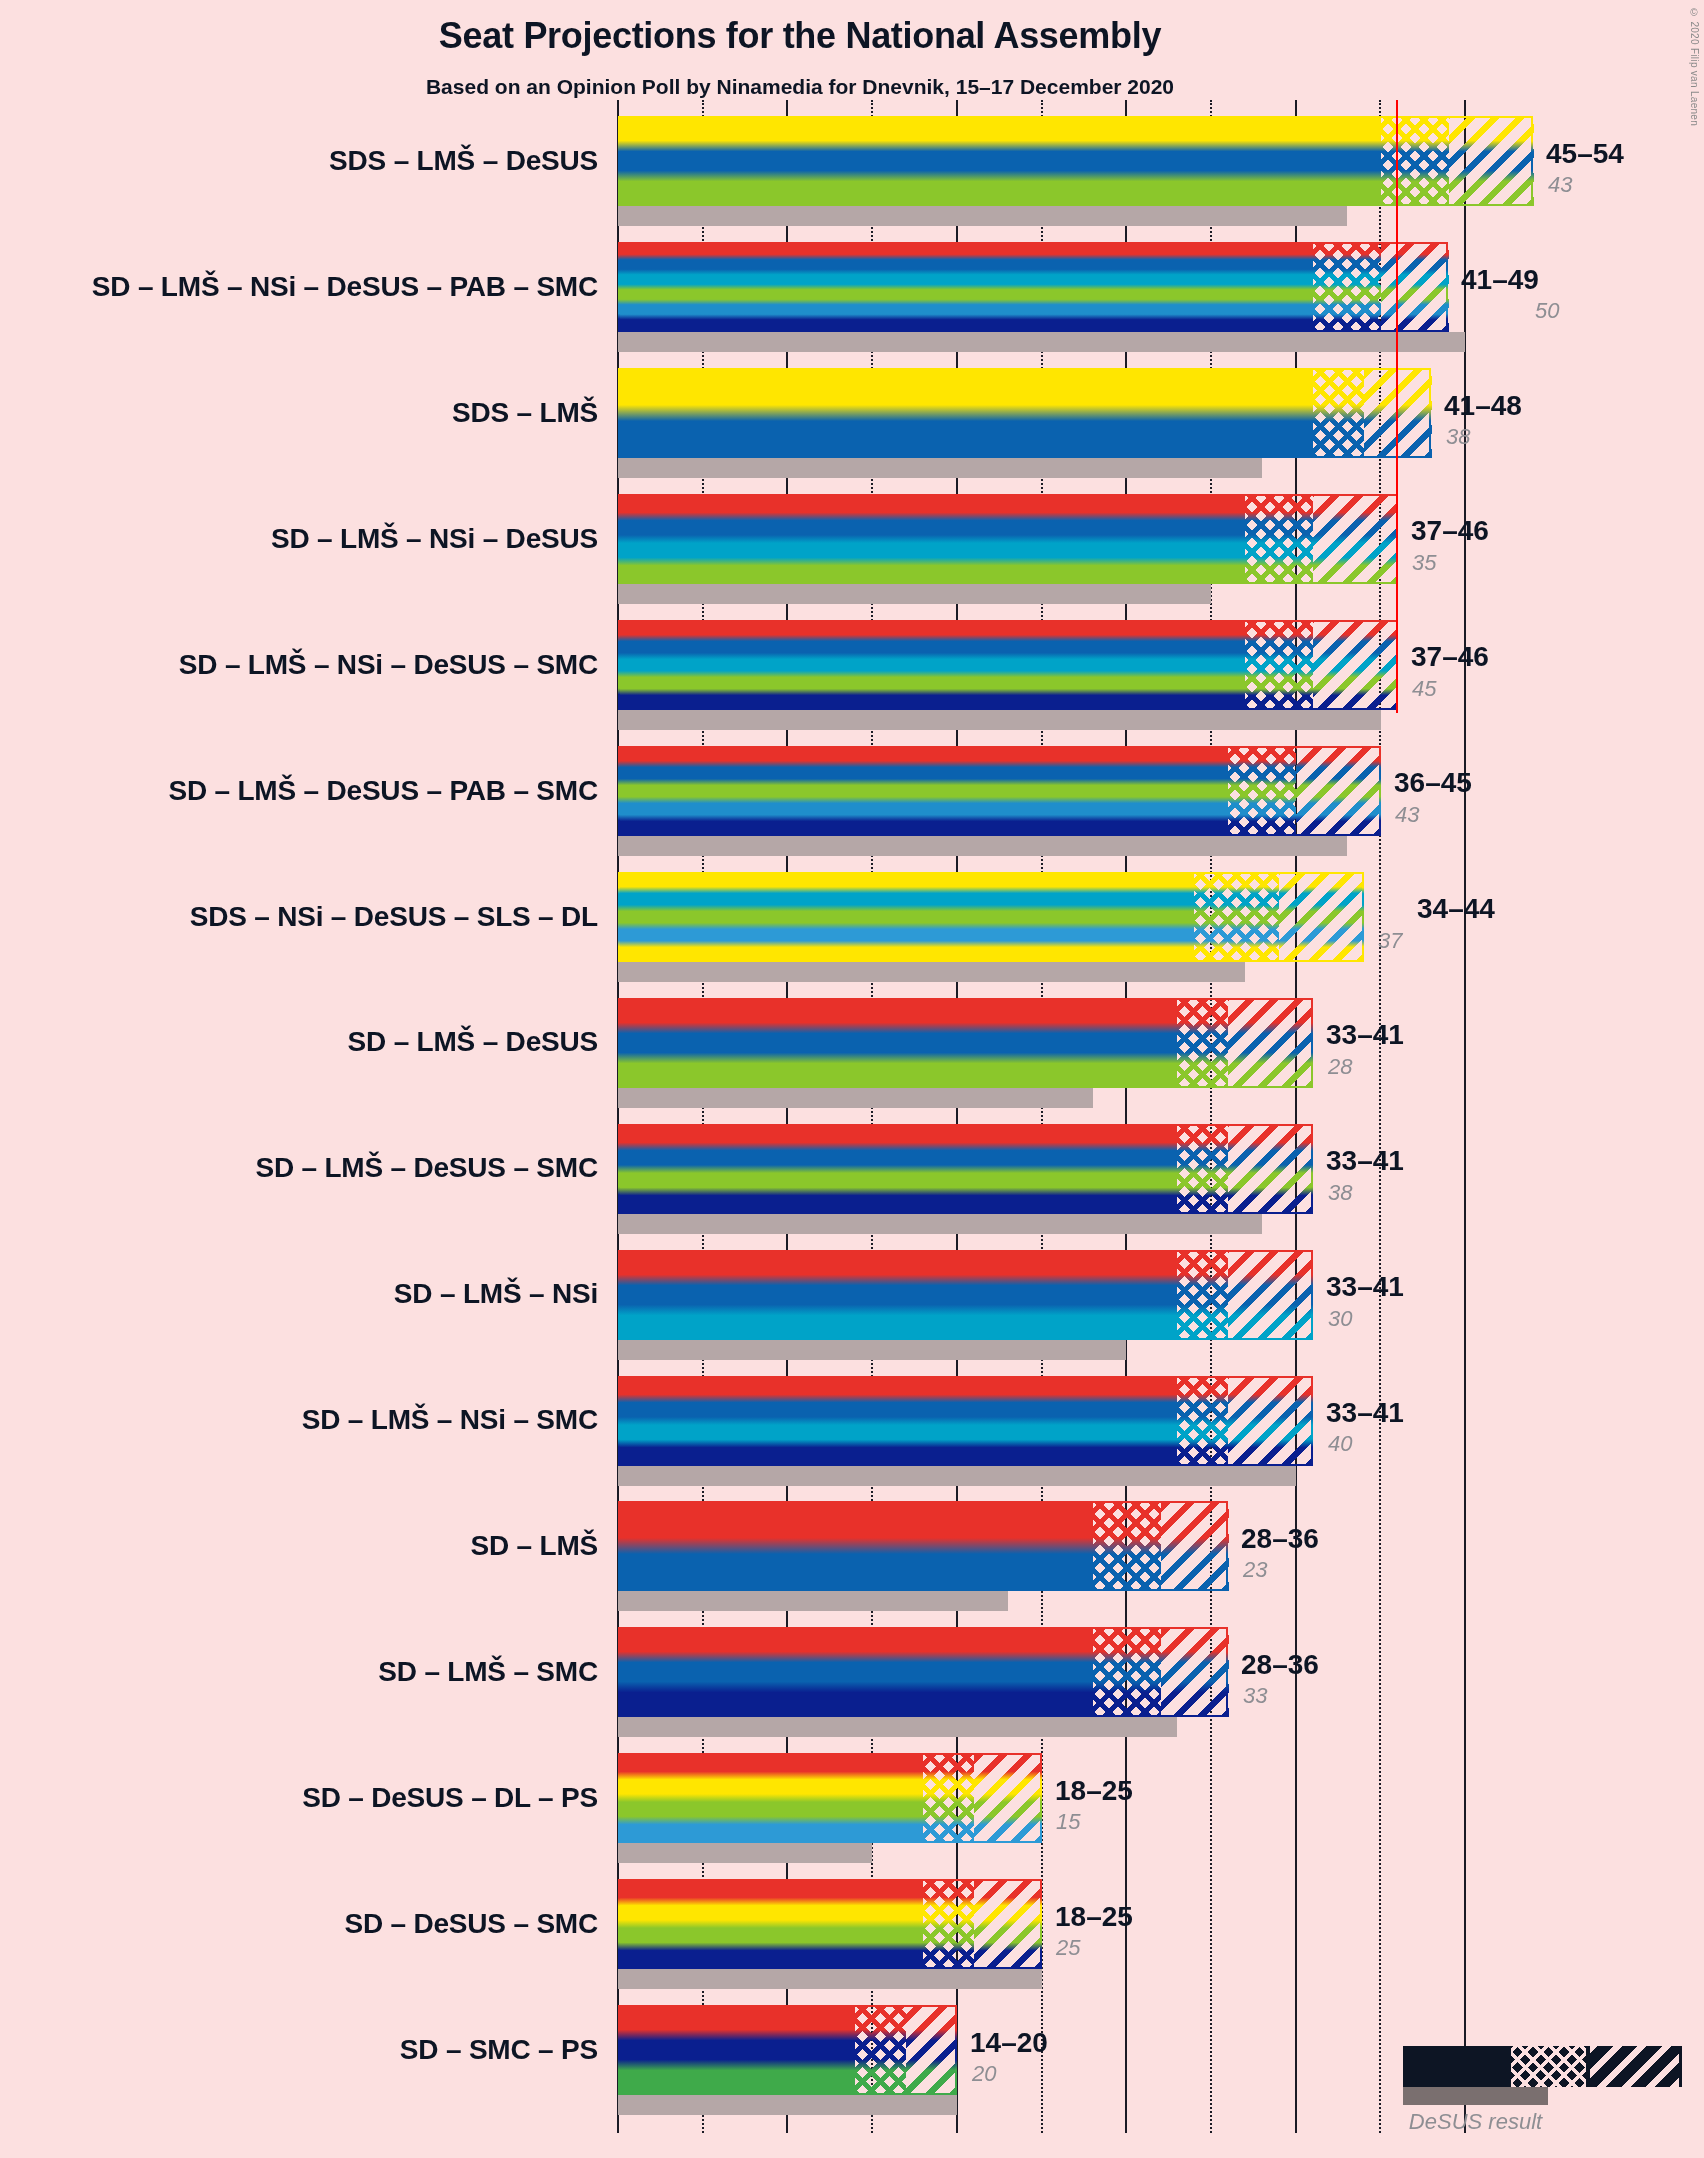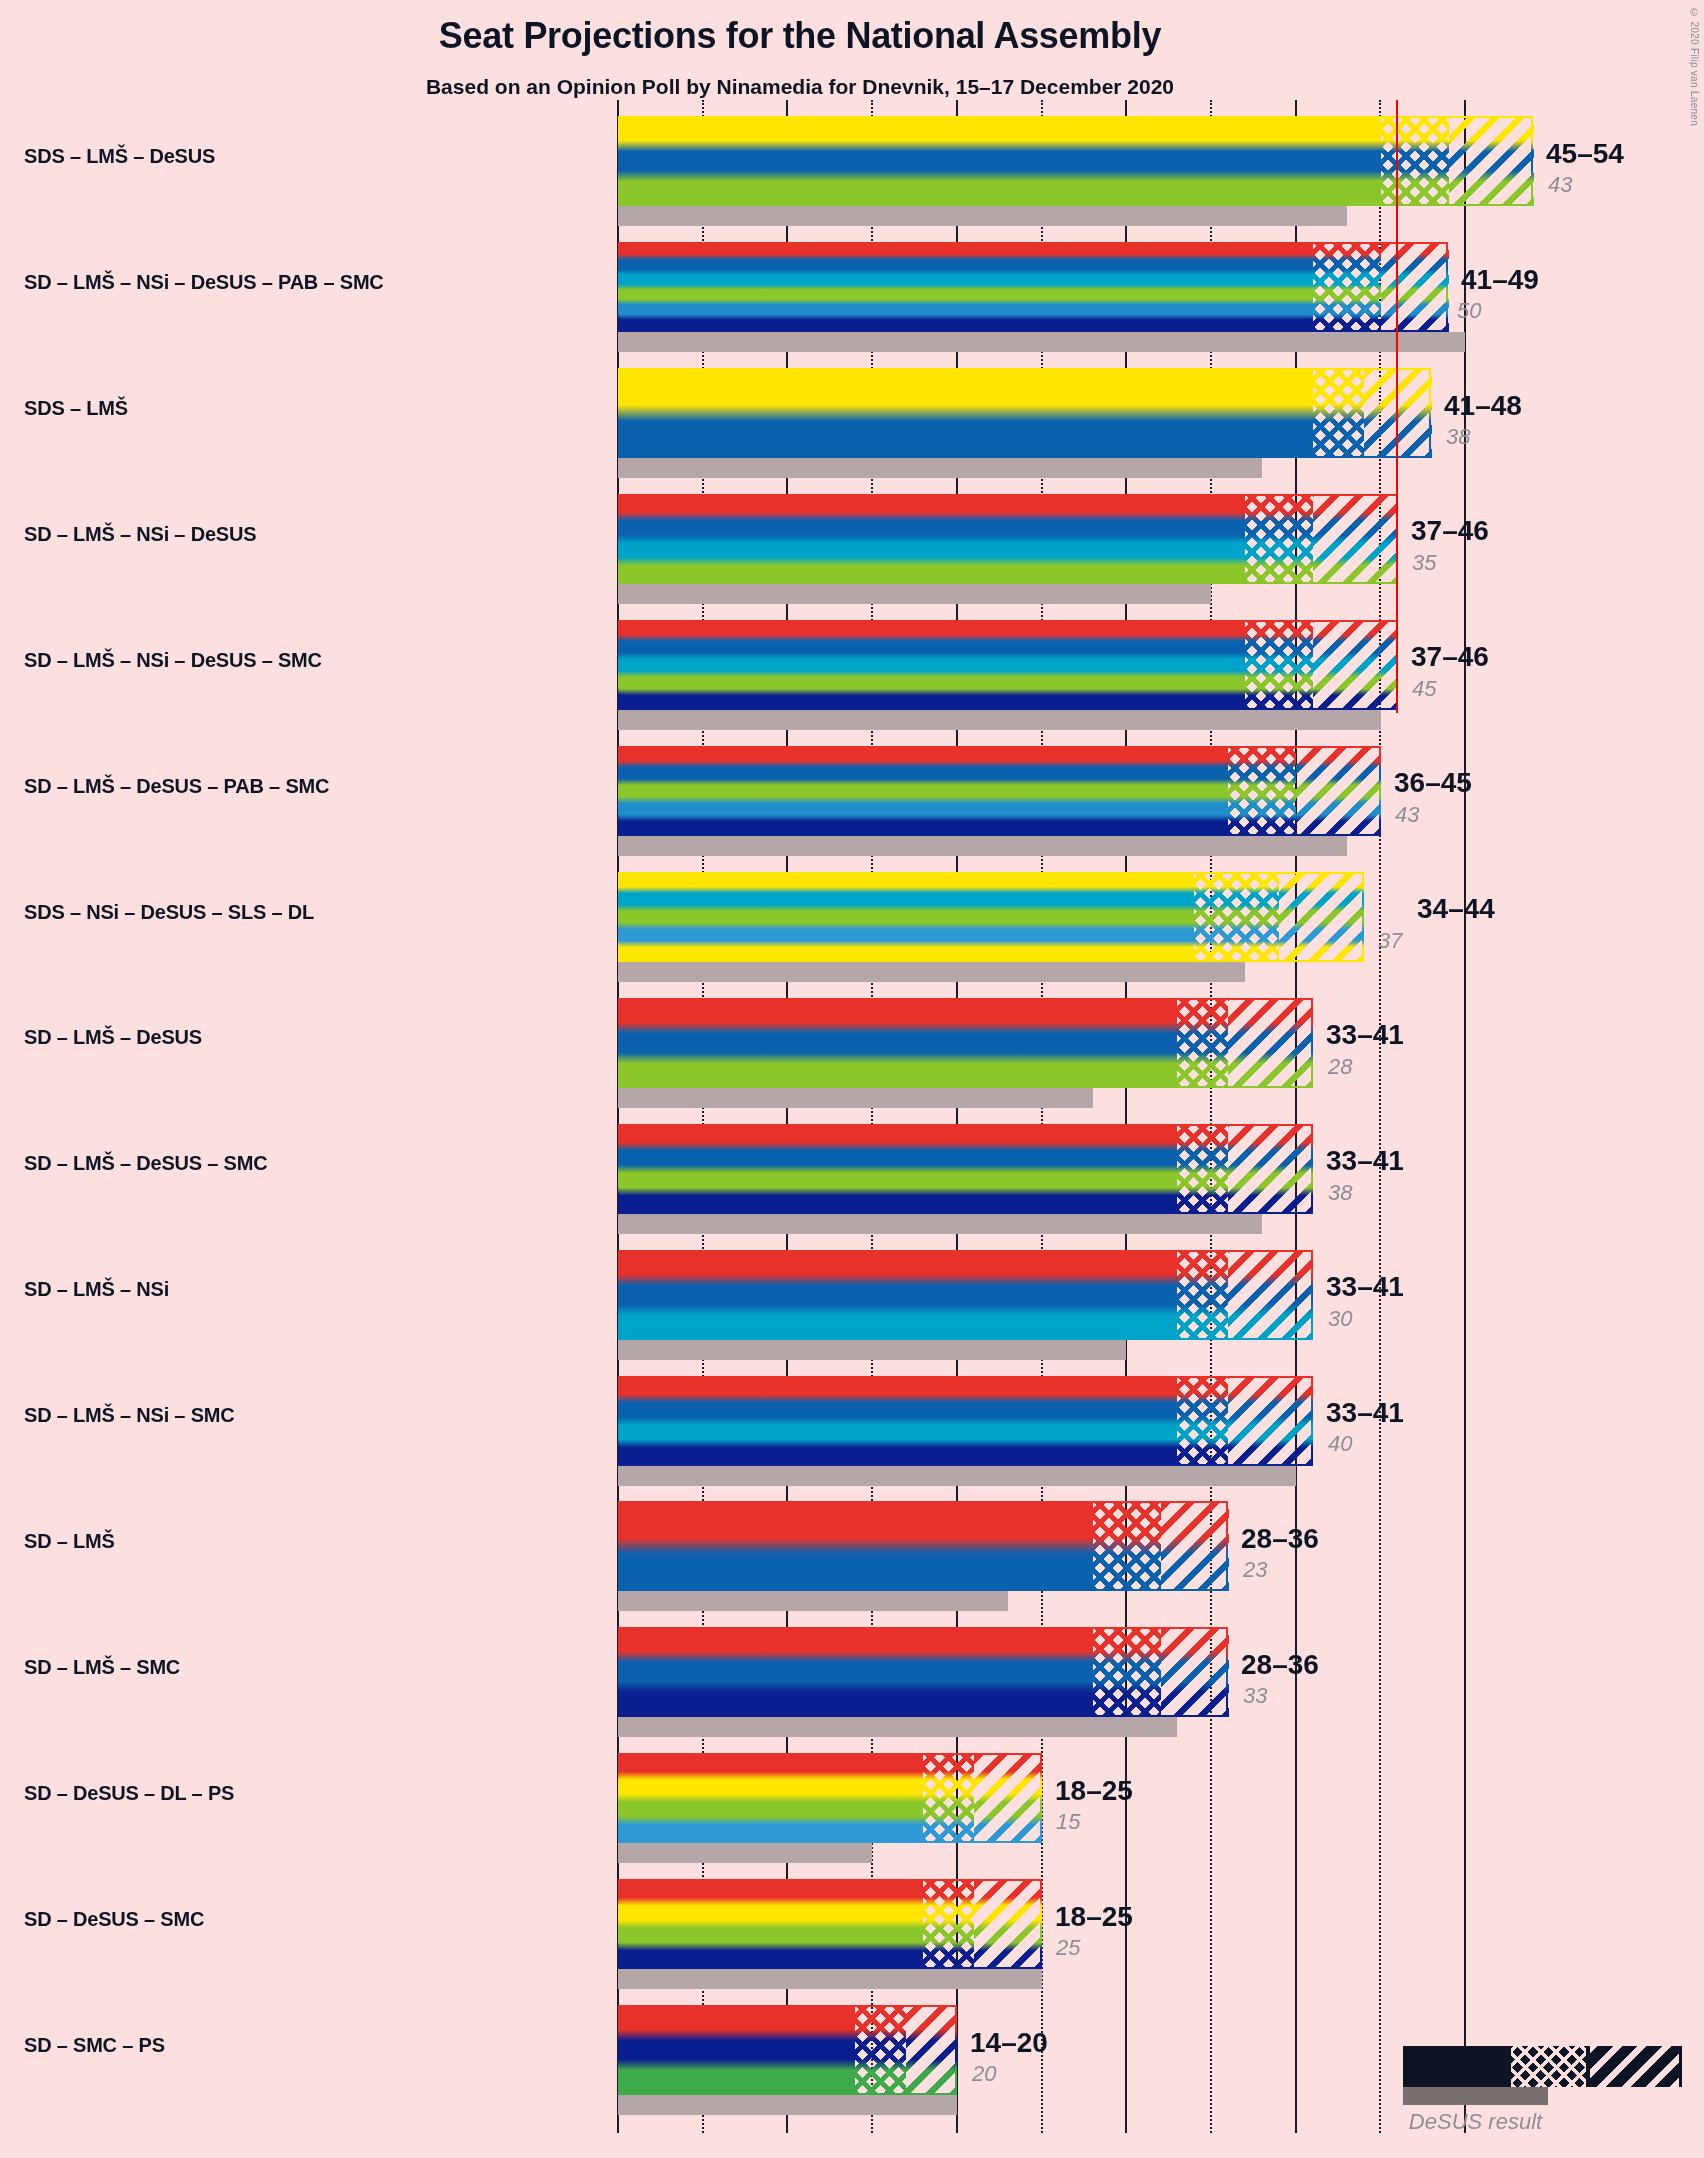--- a/index.html
+++ b/index.html
@@ -36,25 +36,24 @@
     border-left:2.7px dotted #1b1b25;
   }
   .majority-line{
     position:absolute;width:0;border-left:2.7px solid #ff0000;
     z-index:6;
   }
   .row{position:absolute;left:0;}
   .row-label{
     position:absolute;
     right:0;
-    text-align:left;
-    font-size:20px;font-weight:bold;color:#0d1524;
+    text-align:right;
+    font-size:28px;font-weight:bold;color:#0d1524;
     white-space:nowrap;
     letter-spacing:-0.2px;
-    padding-left:24px;
   }
   .bar-solid{
     position:absolute;left:0;top:0;height:100%;
     z-index:3;
   }
   .bar-ci{
     position:absolute;top:0;height:100%;
     z-index:4;
     box-sizing:border-box;
   }
@@ -131,21 +130,21 @@
       <div class="value-last" style="left: 1548px; top: 172px;">43</div>
     </div>
     <div class="row">
       <div class="row-label" style="top: 271px; width: 598px; left: 0px;">SD – LMŠ – NSi – DeSUS – PAB – SMC</div>
       <div class="last-result" style="left: 618px; top: 332px; width: 847px; height: 20px;"></div>
       <div class="bar-solid" style="left: 618px; top: 242px; height: 90px; width: 695px; background: linear-gradient(rgb(232, 49, 42) 0%, rgb(232, 49, 42) 13.67%, rgb(10, 98, 175) 19.67%, rgb(10, 98, 175) 30.33%, rgb(0, 163, 200) 36.33%, rgb(0, 163, 200) 47%, rgb(139, 199, 43) 53%, rgb(139, 199, 43) 63.67%, rgb(31, 142, 203) 69.67%, rgb(31, 142, 203) 80.33%, rgb(10, 31, 143) 86.33%, rgb(10, 31, 143) 100%); position: absolute;"></div>
       <div class="bar-ci" style="left: 1313px; top: 242px; height: 90px; width: 68px; background: linear-gradient(rgb(232, 49, 42) 0%, rgb(232, 49, 42) 13.67%, rgb(10, 98, 175) 19.67%, rgb(10, 98, 175) 30.33%, rgb(0, 163, 200) 36.33%, rgb(0, 163, 200) 47%, rgb(139, 199, 43) 53%, rgb(139, 199, 43) 63.67%, rgb(31, 142, 203) 69.67%, rgb(31, 142, 203) 80.33%, rgb(10, 31, 143) 86.33%, rgb(10, 31, 143) 100%); mask-image: repeating-linear-gradient(45deg, rgb(0, 0, 0) 0px, rgb(0, 0, 0) 4.5px, transparent 4.5px, transparent 12.7px), repeating-linear-gradient(-45deg, rgb(0, 0, 0) 0px, rgb(0, 0, 0) 4.5px, transparent 4.5px, transparent 12.7px); mask-composite: add;"></div>
       <div class="bar-ci" style="left: 1381px; top: 242px; height: 90px; width: 68px; background: linear-gradient(rgb(232, 49, 42) 0%, rgb(232, 49, 42) 13.67%, rgb(10, 98, 175) 19.67%, rgb(10, 98, 175) 30.33%, rgb(0, 163, 200) 36.33%, rgb(0, 163, 200) 47%, rgb(139, 199, 43) 53%, rgb(139, 199, 43) 63.67%, rgb(31, 142, 203) 69.67%, rgb(31, 142, 203) 80.33%, rgb(10, 31, 143) 86.33%, rgb(10, 31, 143) 100%); mask-image: repeating-linear-gradient(-45deg, rgb(0, 0, 0) 0px, rgb(0, 0, 0) 6.4px, transparent 6.4px, transparent 17.3px);"></div>
       <div class="bar-outline" style="left: 618px; top: 242px; height: 90px; width: 830px; border-width: 2.7px; border-style: solid; border-color: transparent; border-image: linear-gradient(rgb(232, 49, 42) 0%, rgb(232, 49, 42) 13.67%, rgb(10, 98, 175) 19.67%, rgb(10, 98, 175) 30.33%, rgb(0, 163, 200) 36.33%, rgb(0, 163, 200) 47%, rgb(139, 199, 43) 53%, rgb(139, 199, 43) 63.67%, rgb(31, 142, 203) 69.67%, rgb(31, 142, 203) 80.33%, rgb(10, 31, 143) 86.33%, rgb(10, 31, 143) 100%) 1 / 1 / 0 stretch;"></div>
       <div class="value-main" style="left: 1461px; top: 264px;">41–49</div>
-      <div class="value-last" style="left: 1457px; top: 298px;">50</div>
+      <div class="value-last" style="left: 1535px; top: 298px;">50</div>
     </div>
     <div class="row">
       <div class="row-label" style="top: 397px; width: 598px; left: 0px;">SDS – LMŠ</div>
       <div class="last-result" style="left: 618px; top: 458px; width: 644px; height: 20px;"></div>
       <div class="bar-solid" style="left: 618px; top: 368px; height: 90px; width: 695px; background: linear-gradient(rgb(255, 230, 0) 0%, rgb(255, 230, 0) 41%, rgb(10, 98, 175) 59%, rgb(10, 98, 175) 100%); position: absolute;"></div>
       <div class="bar-ci" style="left: 1313px; top: 368px; height: 90px; width: 51px; background: linear-gradient(rgb(255, 230, 0) 0%, rgb(255, 230, 0) 41%, rgb(10, 98, 175) 59%, rgb(10, 98, 175) 100%); mask-image: repeating-linear-gradient(45deg, rgb(0, 0, 0) 0px, rgb(0, 0, 0) 4.5px, transparent 4.5px, transparent 12.7px), repeating-linear-gradient(-45deg, rgb(0, 0, 0) 0px, rgb(0, 0, 0) 4.5px, transparent 4.5px, transparent 12.7px); mask-composite: add;"></div>
       <div class="bar-ci" style="left: 1364px; top: 368px; height: 90px; width: 68px; background: linear-gradient(rgb(255, 230, 0) 0%, rgb(255, 230, 0) 41%, rgb(10, 98, 175) 59%, rgb(10, 98, 175) 100%); mask-image: repeating-linear-gradient(-45deg, rgb(0, 0, 0) 0px, rgb(0, 0, 0) 6.4px, transparent 6.4px, transparent 17.3px);"></div>
       <div class="bar-outline" style="left: 618px; top: 368px; height: 90px; width: 813px; border-width: 2.7px; border-style: solid; border-color: transparent; border-image: linear-gradient(rgb(255, 230, 0) 0%, rgb(255, 230, 0) 41%, rgb(10, 98, 175) 59%, rgb(10, 98, 175) 100%) 1 / 1 / 0 stretch;"></div>
       <div class="value-main" style="left: 1444px; top: 390px;">41–48</div>
       <div class="value-last" style="left: 1446px; top: 424px;">38</div>

